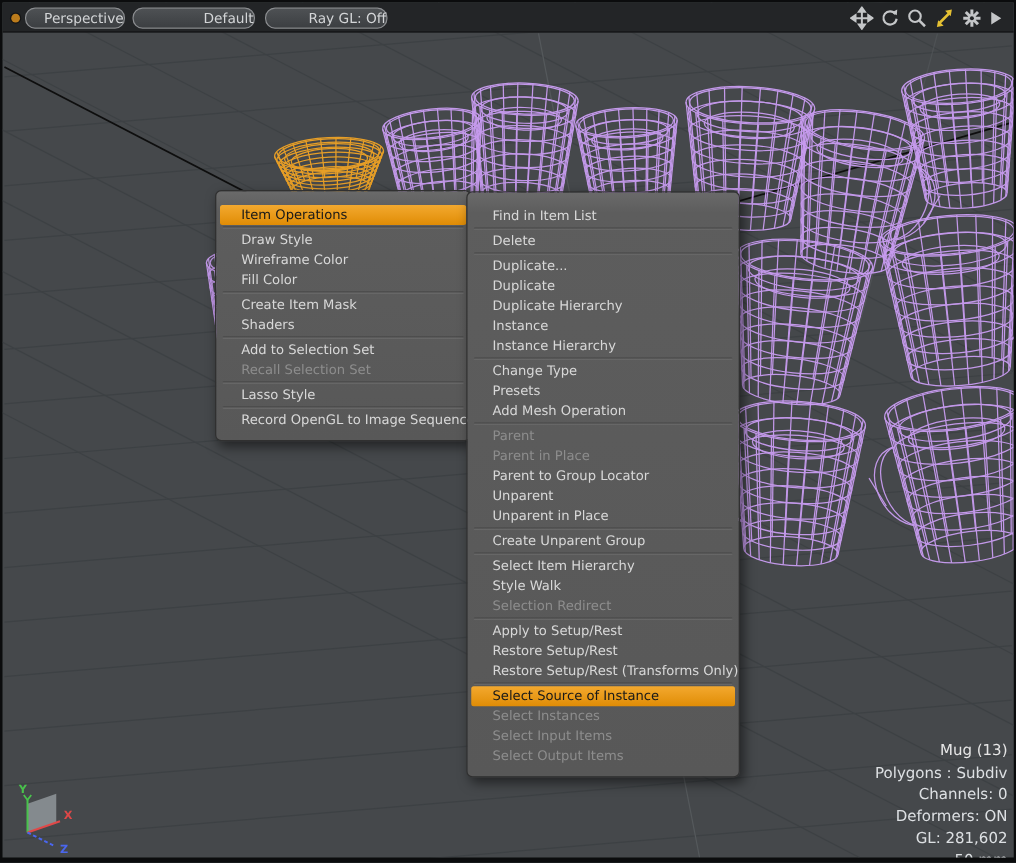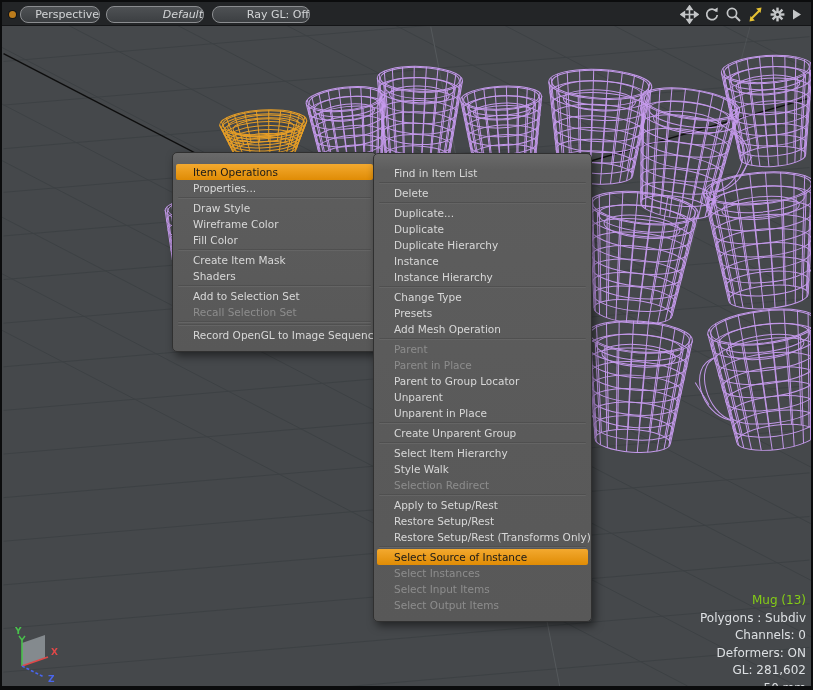--- a/index.html
+++ b/index.html
@@ -519,21 +519,21 @@
         <ellipse cx="262" cy="150" rx="31.68" ry="9.36"></ellipse>
         <ellipse cx="262" cy="122" rx="41" ry="12"></ellipse>
         <ellipse cx="262" cy="124.8" rx="36.08" ry="10.66"></ellipse>
         <ellipse cx="262" cy="127.04" rx="30.799999999999997" ry="9.1"></ellipse>
       </g>
     </svg>
 
   <div class="topbar">
     <span class="active-dot"></span>
     <div class="vbtn" style="left:18px;width:80px;">Perspective</div>
-    <div class="vbtn" style="left:104px;width:98px;font-style:italic;">Default</div>
+    <div class="vbtn" style="left:104px;width:98px;">Default</div>
     <div class="vbtn" style="left:210px;width:98px;">Ray GL: Off</div>
     <div class="vicons">
       <svg width="19" height="19">
         <g stroke="#c4c6c8" stroke-width="1.6" fill="#c4c6c8">
           <line x1="9.5" y1="4" x2="9.5" y2="15"></line>
             <line x1="4" y1="9.5" x2="15" y2="9.5"></line>
           <path d="M9.5 1l2.4 3.4h-4.8z"></path>
             <path d="M9.5 18l2.4-3.4h-4.8z"></path>
           <path d="M1 9.5l3.4-2.4v4.8z"></path>
             <path d="M18 9.5l-3.4-2.4v4.8z"></path>
@@ -565,32 +565,32 @@
         </g>
       </svg>
       <svg width="13" height="19">
         <polygon points="3,4.5 11,9.5 3,14.5" fill="#c4c6c8"></polygon>
       </svg>
     </div>
   </div>
 
   <div class="menu" id="menu-left" style="left:170px;top:150px;width:205px;">
       <div class="mi highlighted">Item Operations</div>
-      <div class="mi">Properties...</div>
       <div class="msep"></div>
       <div class="mi">Draw Style</div>
       <div class="mi">Wireframe Color</div>
       <div class="mi">Fill Color</div>
       <div class="msep"></div>
       <div class="mi">Create Item Mask</div>
       <div class="mi">Shaders</div>
       <div class="msep"></div>
       <div class="mi">Add to Selection Set</div>
       <div class="mi disabled">Recall Selection Set</div>
       <div class="msep"></div>
+      <div class="mi">Lasso Style</div>
       <div class="msep"></div>
       <div class="mi">Record OpenGL to Image Sequence</div>
     </div>
 
   <div class="menu" id="menu-right" style="left:371px;top:151px;width:219px;">
       <div class="mi">Find in Item List</div>
       <div class="msep"></div>
       <div class="mi">Delete</div>
       <div class="msep"></div>
       <div class="mi">Duplicate...</div>
@@ -619,21 +619,21 @@
       <div class="mi">Restore Setup/Rest</div>
       <div class="mi">Restore Setup/Rest (Transforms Only)</div>
       <div class="msep"></div>
       <div class="mi highlighted">Select Source of Instance</div>
       <div class="mi disabled">Select Instances</div>
       <div class="mi disabled">Select Input Items</div>
       <div class="mi disabled">Select Output Items</div>
     </div>
 
   <div class="info" style="color: rgb(221, 224, 227);">
-    <span class="iname" style="color: #84cc16;">Mug (13)</span>
+    <span class="iname" style="color: #e5e5e5;">Mug (13)</span>
     <div>Polygons : Subdiv</div>
     <div>Channels: 0</div>
     <div>Deformers: ON</div>
     <div>GL: 281,602</div>
     <div>50 mm</div>
   </div>
 
   <svg class="gizmo" width="62" height="64">
     <polygon points="15,46 15,23 38,15 38,38" fill="#9aa0a4" opacity="0.75"></polygon>
     <line x1="15" y1="46" x2="15" y2="20" stroke="#49c24c" stroke-width="1.6"></line>

